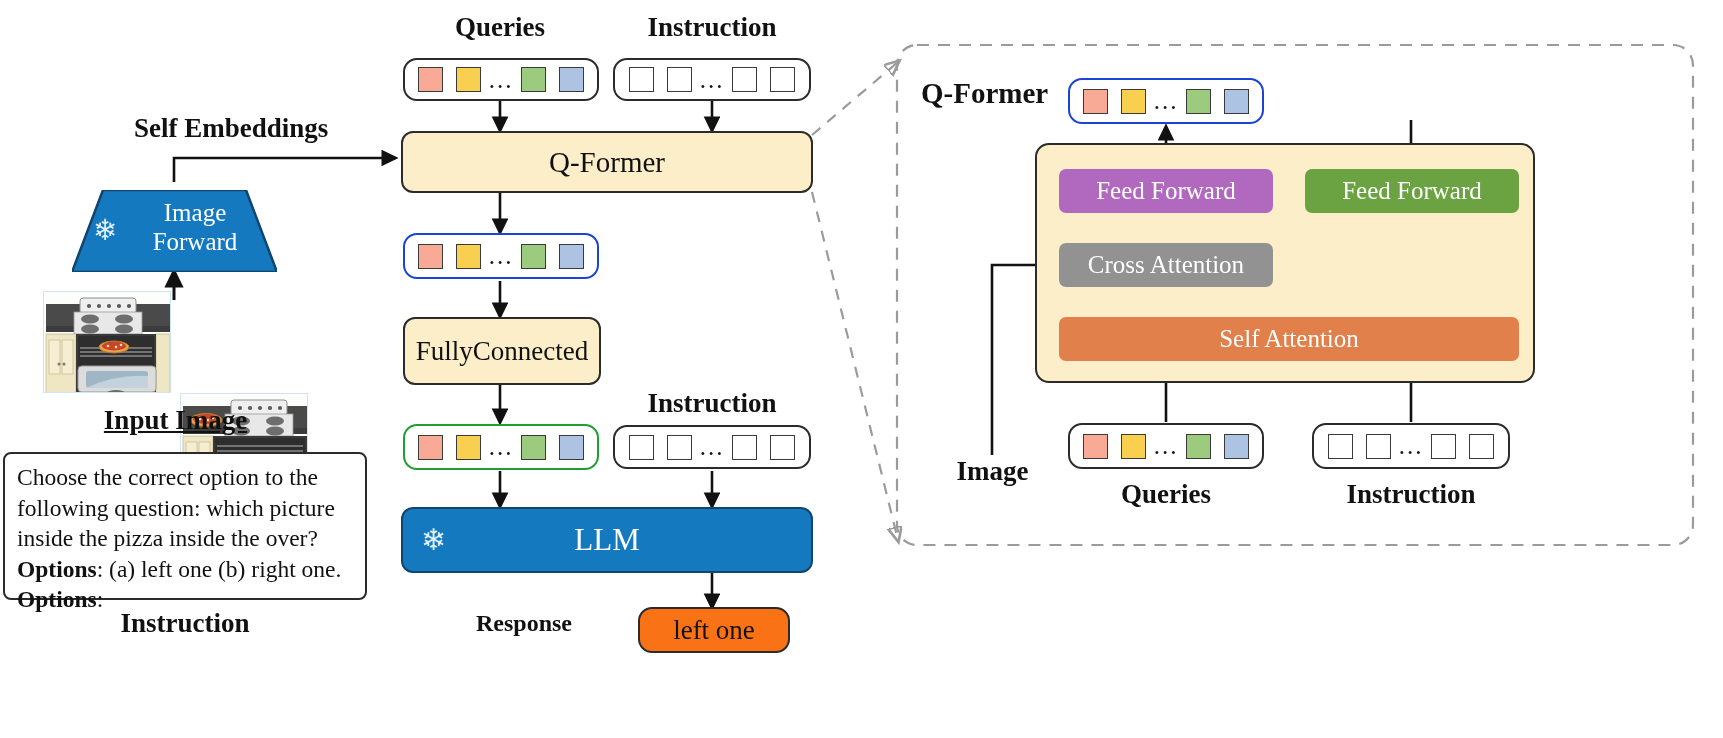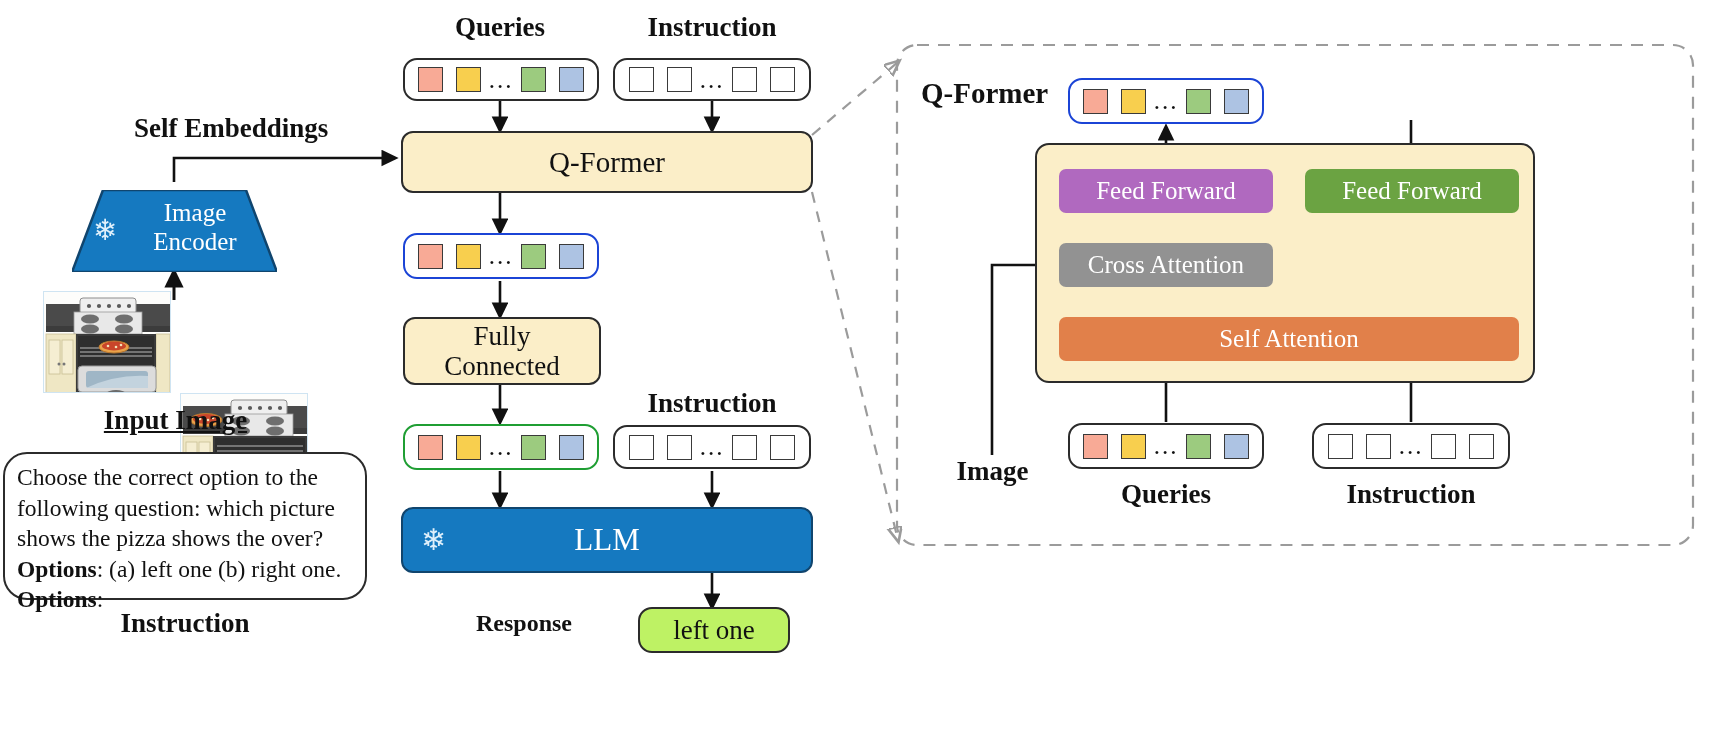--- a/index.html
+++ b/index.html
@@ -15,31 +15,31 @@
   .strip.blue{border-color:#1b44d6;}
   .strip.green{border-color:#1f9e33;}
   .tok{box-sizing:border-box;border:1.6px solid #3a3a3a;}
   .dots{font-family:"Liberation Serif",serif;color:#111;line-height:0.4;letter-spacing:2px;}
 
   
   .block{box-sizing:border-box;border:2.2px solid #2b2b2b;border-radius:12px;
          display:flex;align-items:center;justify-content:center;text-align:center;}
   .block.cream{background:#fbeec8;}
   .block.blue{background:#1579c0;border-color:#10456e;color:#fff;}
-  .pill{box-sizing:border-box;border:2.2px solid #2b2b2b;border-radius:14px;background:#bef264;
+  .pill{box-sizing:border-box;border:2.2px solid #2b2b2b;border-radius:14px;background:#f97316;
         display:flex;align-items:center;justify-content:center;}
 
   
   .bar{box-sizing:border-box;border-radius:7px;display:flex;align-items:center;
        justify-content:center;color:#fff;font-family:"Liberation Serif",serif;}
 
   svg.layer{position:absolute;left:0;top:0;width:1723px;height:738px;pointer-events:none;}
 
   
-  .instr-box{box-sizing:border-box;border:2.2px solid #2b2b2b;border-radius:24px;background:#fff;
+  .instr-box{box-sizing:border-box;border:2.2px solid #2b2b2b;border-radius:8px;background:#fff;
              padding:8px 12px 6px 12px;line-height:1.30;font-size:23.5px;}
 
   
   .thumb{box-sizing:border-box;border:1.5px solid #cfe4f2;background:#fff;overflow:hidden;position:relative;}
 </style>
 </head>
 <body>
 
 <svg class="layer">
   <defs>
@@ -95,21 +95,21 @@
 
 <div class="abs lbl-bold" style="left:134px;top:113px;font-size:27px;">Self Embeddings</div>
 
 <div class="abs" style="left:72px;top:190px;width:205px;height:82px;">
   <svg width="205" height="82" viewBox="0 0 205 82">
     <polygon points="31,0 174,0 205,82 0,82" fill="#1579c0" stroke="#10456e" stroke-width="2.5"></polygon>
   </svg>
   <div class="abs" style="left:21px;top:26px;color:#dff0fb;font-size:29px;line-height:1;">❄</div>
   <div class="abs lbl-reg" style="left:58px;top:8px;width:130px;text-align:center;color:#fff;font-size:25px;line-height:1.16;">
     <div>Image</div>
-    <div>Encoder</div>
+    <div>Forward</div>
   </div>
 </div>
 
 <div class="abs thumb" style="left:43px;top:291px;width:128px;height:102px;">
   <svg width="128" height="102" viewBox="0 0 128 102">
     <rect width="128" height="102" fill="#fdfdfb"></rect>
     <rect x="2" y="12" width="124" height="26" fill="#4a4a4a"></rect>
     <rect x="2" y="34" width="124" height="6" fill="#3c3c3c"></rect>
     <rect x="36" y="6" width="56" height="16" rx="3" fill="#efefef" stroke="#8d8d8d" stroke-width="1"></rect>
     <circle cx="45" cy="14" r="2.1" fill="#5a5a5a"></circle>
@@ -186,21 +186,21 @@
     <path d="M42,96 Q78,82 116,84 L116,96 z" fill="#c3d3de"></path>
     <ellipse cx="80" cy="101" rx="9" ry="3" fill="#6a6a6a"></ellipse>
   </svg>
 </div>
 
 <div class="abs lbl-bold" style="left:43px;top:405px;width:265px;text-align:center;font-size:27px;text-decoration:underline;">Input Image</div>
 
 <div class="abs instr-box" style="left:3px;top:452px;width:364px;height:148px;">
   <div>Choose the correct option to the</div>
   <div>following question: which picture</div>
-  <div>shows the pizza shows the over?</div>
+  <div>inside the pizza inside the over?</div>
   <div>
     <b>Options</b><span>: (a) left one (b) right one.</span>
   </div>
   <div>
     <b>Options</b><span>:</span>
   </div>
 </div>
 
 <div class="abs lbl-bold" style="left:3px;top:608px;width:364px;text-align:center;font-size:27px;">Instruction</div>
 
@@ -228,21 +228,21 @@
 </div>
 
 <div class="abs strip blue" style="left:403px;top:233px;width:196px;height:46px;">
   <span class="tok" style="width:25px;height:25px;background:#f8aa96;margin-right:13px;"></span>
   <span class="tok" style="width:25px;height:25px;background:#f8cf4e;margin-right:8px;"></span>
   <span class="dots" style="font-size:25px;margin-right:8px;">...</span>
   <span class="tok" style="width:25px;height:25px;background:#9ccb7f;margin-right:13px;"></span>
   <span class="tok" style="width:25px;height:25px;background:#adc3e3;"></span>
 </div>
 
-<div class="abs block cream" style="left:403px;top:317px;width:198px;height:68px;flex-direction:column;">
+<div class="abs block cream" style="left:403px;top:317px;width:198px;height:68px;flex-direction:row;">
   <span class="lbl-reg" style="font-size:27px;line-height:1.12;">Fully</span>
   <span class="lbl-reg" style="font-size:27px;line-height:1.12;">Connected</span>
 </div>
 
 <div class="abs strip green" style="left:403px;top:424px;width:196px;height:46px;">
   <span class="tok" style="width:25px;height:25px;background:#f8aa96;margin-right:13px;"></span>
   <span class="tok" style="width:25px;height:25px;background:#f8cf4e;margin-right:8px;"></span>
   <span class="dots" style="font-size:25px;margin-right:8px;">...</span>
   <span class="tok" style="width:25px;height:25px;background:#9ccb7f;margin-right:13px;"></span>
   <span class="tok" style="width:25px;height:25px;background:#adc3e3;"></span>

